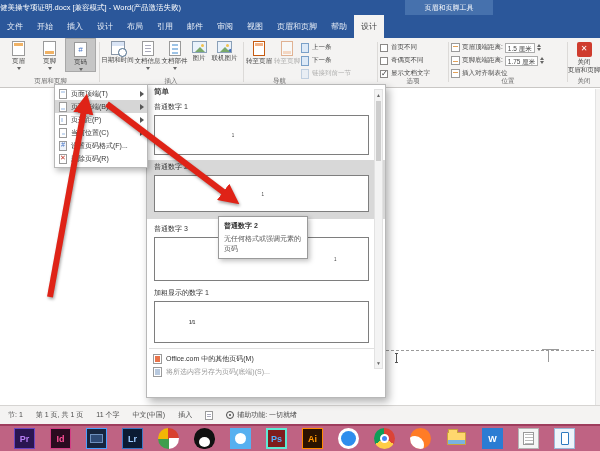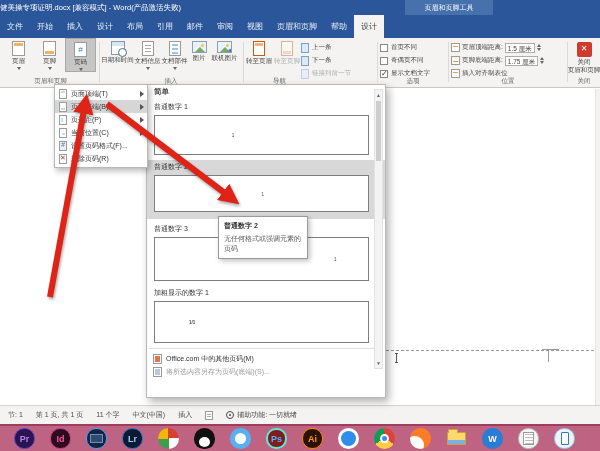--- a/index.html
+++ b/index.html
@@ -130,21 +130,21 @@
                font-size:7px; color:#4a4a4a; white-space:nowrap; }
   .st-ico { width:8px; height:9px; background:#fff; border:1px solid #9a9a9a; position:relative; }
   .st-ico::after { content:""; position:absolute; left:1px; right:1px; top:2px; height:4px;
                    background:repeating-linear-gradient(#aab 0 1px,transparent 1px 2px); }
   .acc { display:flex; align-items:center; gap:3px; }
   .acc-ico { width:8px; height:8px; border:1px solid #4a4a4a; border-radius:50%; position:relative; }
   .acc-ico::after { content:""; position:absolute; left:2px; top:2px; width:2px; height:2px; background:#4a4a4a; border-radius:50%; }
   
   .taskbar { position:absolute; left:0; top:424px; width:600px; height:27px; background:#bf6383;
              border-top:2px solid #9e3d5d; display:flex; align-items:center; gap:15px; padding:0 0 0 14px; }
-  .ti { width:21px; height:21px; border-radius:10px; display:flex; align-items:center; justify-content:center;
+  .ti { width:21px; height:21px; border-radius:0; display:flex; align-items:center; justify-content:center;
         font-size:9px; font-weight:bold; cursor:pointer; flex:none; }
   .ti-pr { background:#2a1550; color:#b77ef5; border:1px solid #6b46c0; }
   .ti-id { background:#2b0b20; color:#ff4f98; border:1px solid #d23d84; }
   .ti-vid { background:#16243d; border:1px solid #4aa0ff; }
   .ti-vid i { width:13px; height:9px; background:#2e4a75; border:1px solid #6f90bd; display:block; }
   .ti-lr { background:#0b1b33; color:#9ecbff; border:1px solid #3b76c4; }
   .ti-pin { border-radius:50%; background:conic-gradient(#d8402f 0 90deg,#fff 90deg 180deg,#3f9e4d 180deg 270deg,#f2b705 270deg 360deg); }
   .ti-qq { background:#111; border-radius:50% 50% 46% 46%; position:relative; }
   .ti-qq i { position:absolute; left:5px; right:5px; bottom:2px; height:10px; background:#fff; border-radius:50%; display:block; }
   .ti-cloud { background:#57b0f0; position:relative; }

